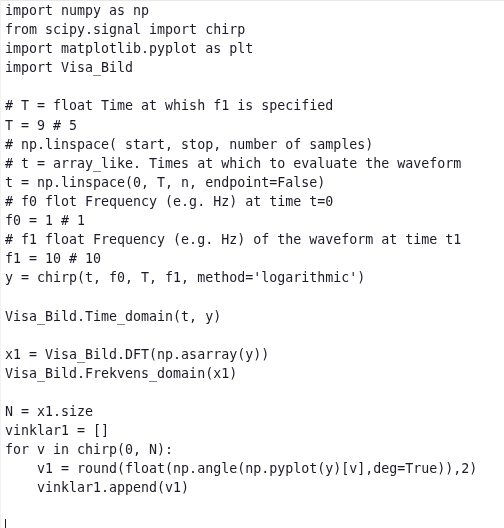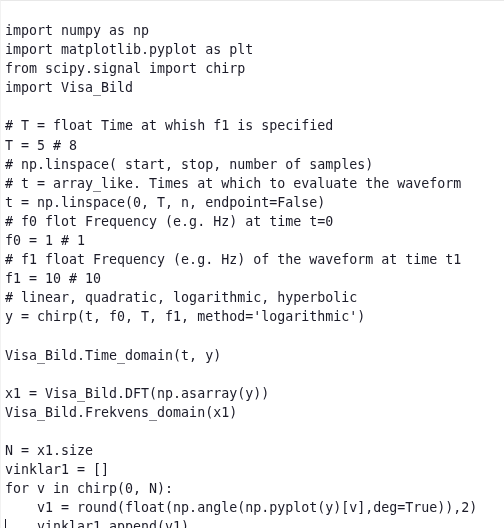--- a/index.html
+++ b/index.html
@@ -25,21 +25,21 @@
     border-left: 1px solid #f2f2f2;
     overflow: hidden;
   }
 
   #code-area {
     position: absolute;
     left: 0;
     top: 0;
     right: 0;
     bottom: 0;
-    padding: 20px 0 0 4px;
+    padding: 0 0 0 4px;
     box-sizing: border-box;
   }
 
   .code-line {
     display: block;
     height: 19.1px;
     line-height: 19.1px;
     font-family: "DejaVu Sans Mono", "Liberation Mono", monospace;
     font-size: 13.3px;
     letter-spacing: 0px;
@@ -62,34 +62,33 @@
     height: 9px;
     background: #1b1b28;
   }
 </style>
 </head>
 <body>
 
 <div id="editor-root">
   <div id="code-area">
       <span class="code-line">import numpy as np</span>
+      <span class="code-line">from scipy.signal import chirp</span>
       <span class="code-line">import matplotlib.pyplot as plt</span>
-      <span class="code-line">from scipy.signal import chirp</span>
       <span class="code-line">import Visa_Bild</span>
       <span class="code-line blank">&nbsp;</span>
       <span class="code-line"># T = float Time at whish f1 is specified</span>
-      <span class="code-line">T = 5 # 8</span>
+      <span class="code-line">T = 9 # 5</span>
       <span class="code-line"># np.linspace( start, stop, number of samples)</span>
       <span class="code-line"># t = array_like. Times at which to evaluate the waveform</span>
       <span class="code-line">t = np.linspace(0, T, n, endpoint=False)</span>
       <span class="code-line"># f0 flot Frequency (e.g. Hz) at time t=0</span>
       <span class="code-line">f0 = 1 # 1</span>
       <span class="code-line"># f1 float Frequency (e.g. Hz) of the waveform at time t1</span>
       <span class="code-line">f1 = 10 # 10</span>
-      <span class="code-line"># linear, quadratic, logarithmic, hyperbolic</span>
       <span class="code-line">y = chirp(t, f0, T, f1, method='logarithmic')</span>
       <span class="code-line blank">&nbsp;</span>
       <span class="code-line">Visa_Bild.Time_domain(t, y)</span>
       <span class="code-line blank">&nbsp;</span>
       <span class="code-line">x1 = Visa_Bild.DFT(np.asarray(y))</span>
       <span class="code-line">Visa_Bild.Frekvens_domain(x1)</span>
       <span class="code-line blank">&nbsp;</span>
       <span class="code-line">N = x1.size</span>
       <span class="code-line">vinklar1 = []</span>
       <span class="code-line">for v in chirp(0, N):</span>

